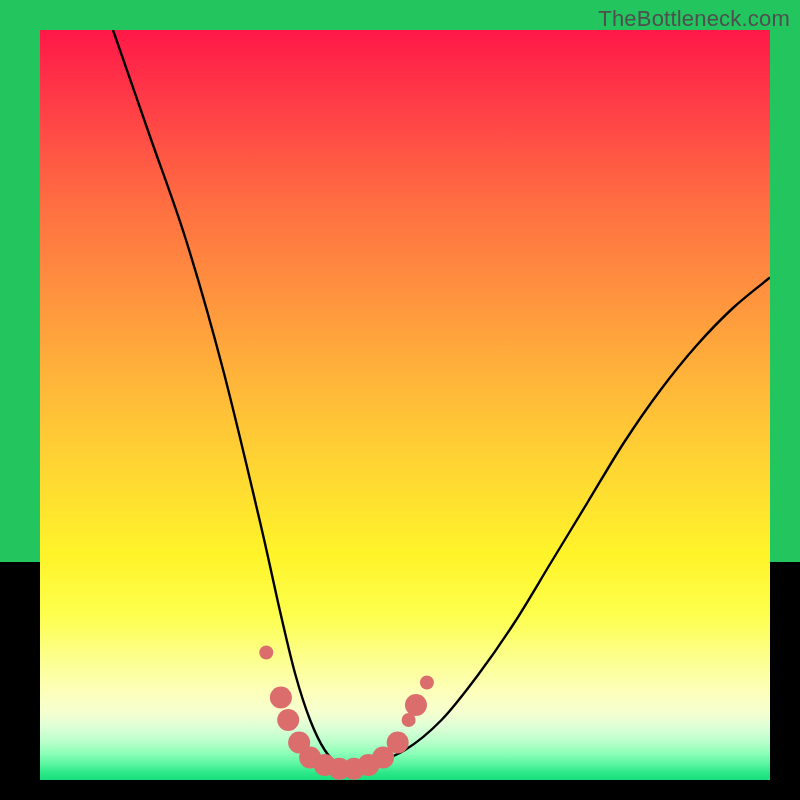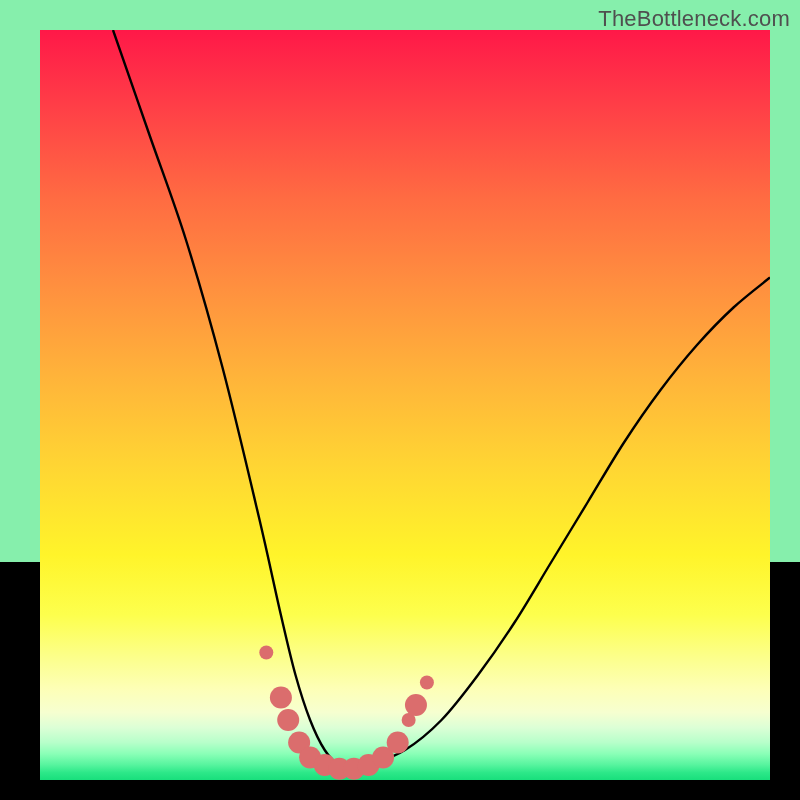--- a/index.html
+++ b/index.html
@@ -10,21 +10,21 @@
     background: #000;
     overflow: hidden;
     font-family: Arial, Helvetica, sans-serif;
   }
   .frame {
     position: absolute;
     top: 0;
     left: 0;
     width: 800px;
     height: 562px;
-    background: #86efac;
+    background: #22c55e;
   }
   .plot {
     position: absolute;
     top: 30px;
     left: 40px;
     width: 730px;
     height: 750px;
     background: linear-gradient(
       to bottom,
       #ff1848 0%,

